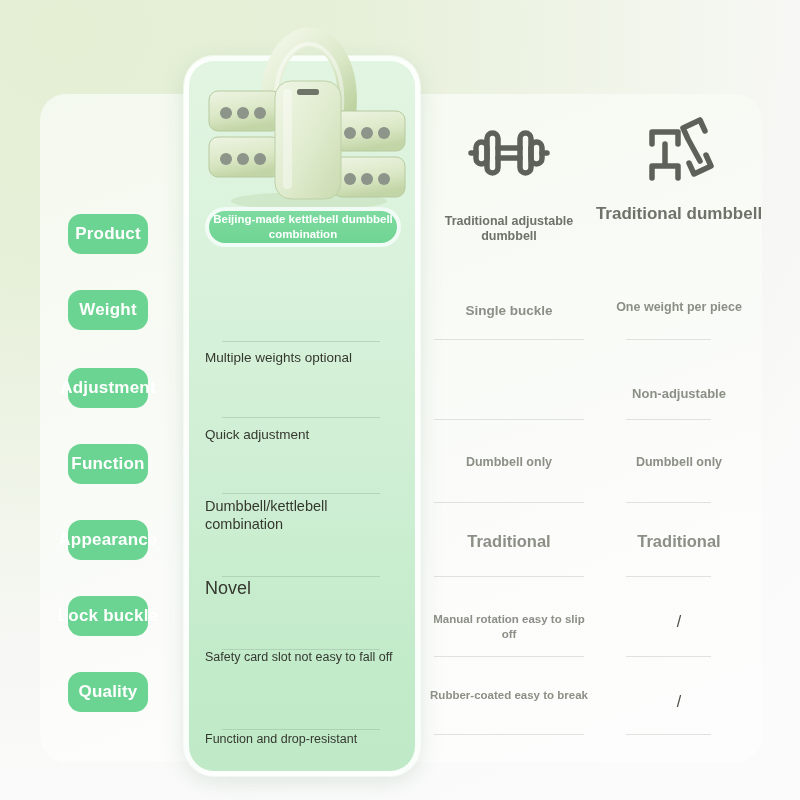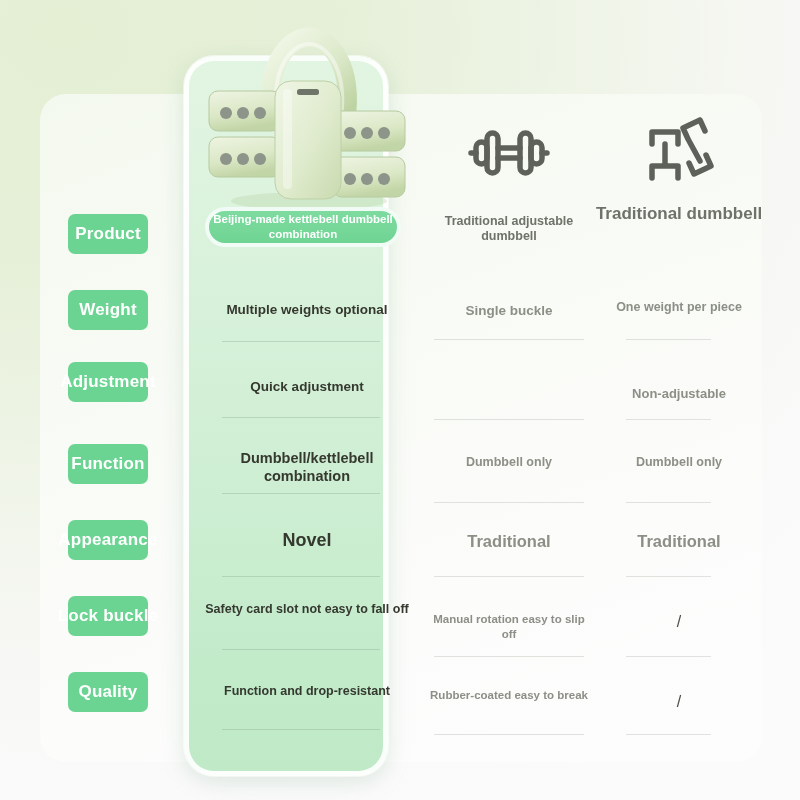--- a/index.html
+++ b/index.html
@@ -35,21 +35,21 @@
     left: 40px;
     top: 94px;
     width: 145px;
     height: 668px;
   }
   .badge {
     position: absolute;
     left: 28px;
     width: 80px;
     height: 40px;
-    border-radius: 7px;
+    border-radius: 13px;
     background: #6cd492;
     filter: blur(0.6px);
   }
   .badge-text {
     position: absolute;
     left: -26px;
     width: 132px;
     top: 50%;
     transform: translateY(-50%);
     text-align: center;
@@ -59,21 +59,21 @@
     letter-spacing: .2px;
     filter: blur(0.75px);
     white-space: nowrap;
   }
 
   
   #feature {
     position: absolute;
     left: 184px;
     top: 56px;
-    width: 204px;
+    width: 236px;
     height: 720px;
     border-radius: 30px;
     background: linear-gradient(180deg, #e2f5e2 0%, #d9f2db 30%, #cdeed2 62%, #c2ebca 85%, #bfe9c7 100%);
     border: 5px solid rgba(255,255,255,.92);
     box-shadow: 0 0 0 1px rgba(255,255,255,.55), 0 6px 22px rgba(120,165,130,.22);
   }
   #feature-inner { position: absolute; inset: 0; }
 
   #product-image {
     position: absolute;
@@ -104,24 +104,25 @@
     line-height: 1.3;
     text-align: center;
     display: block;
     width: 185px;
   }
 
   .f-cell {
     position: absolute;
     left: 16px;
     width: 204px;
-    text-align: center;
+    text-align: left;
     color: #35382f;
-    font-weight: bold;
+    font-weight: normal;
     line-height: 1.25;
+    margin-top: 48px;
   }
   .f-div {
     position: absolute;
     left: 33px;
     width: 158px;
     height: 1px;
     background: rgba(140,170,145,.38);
   }
 
   
@@ -172,21 +173,21 @@
 <div id="card"></div>
 
 <div id="labels">
 
   <div class="badge" style="top:120px">
     <span class="badge-text">Product</span>
   </div>
   <div class="badge" style="top:196px">
     <span class="badge-text">Weight</span>
   </div>
-  <div class="badge" style="top:268px">
+  <div class="badge" style="top:274px">
     <span class="badge-text">Adjustment</span>
   </div>
   <div class="badge" style="top:350px">
     <span class="badge-text">Function</span>
   </div>
   <div class="badge" style="top:426px">
     <span class="badge-text">Appearance</span>
   </div>
   <div class="badge" style="top:502px">
     <span class="badge-text">Lock buckle</span>

